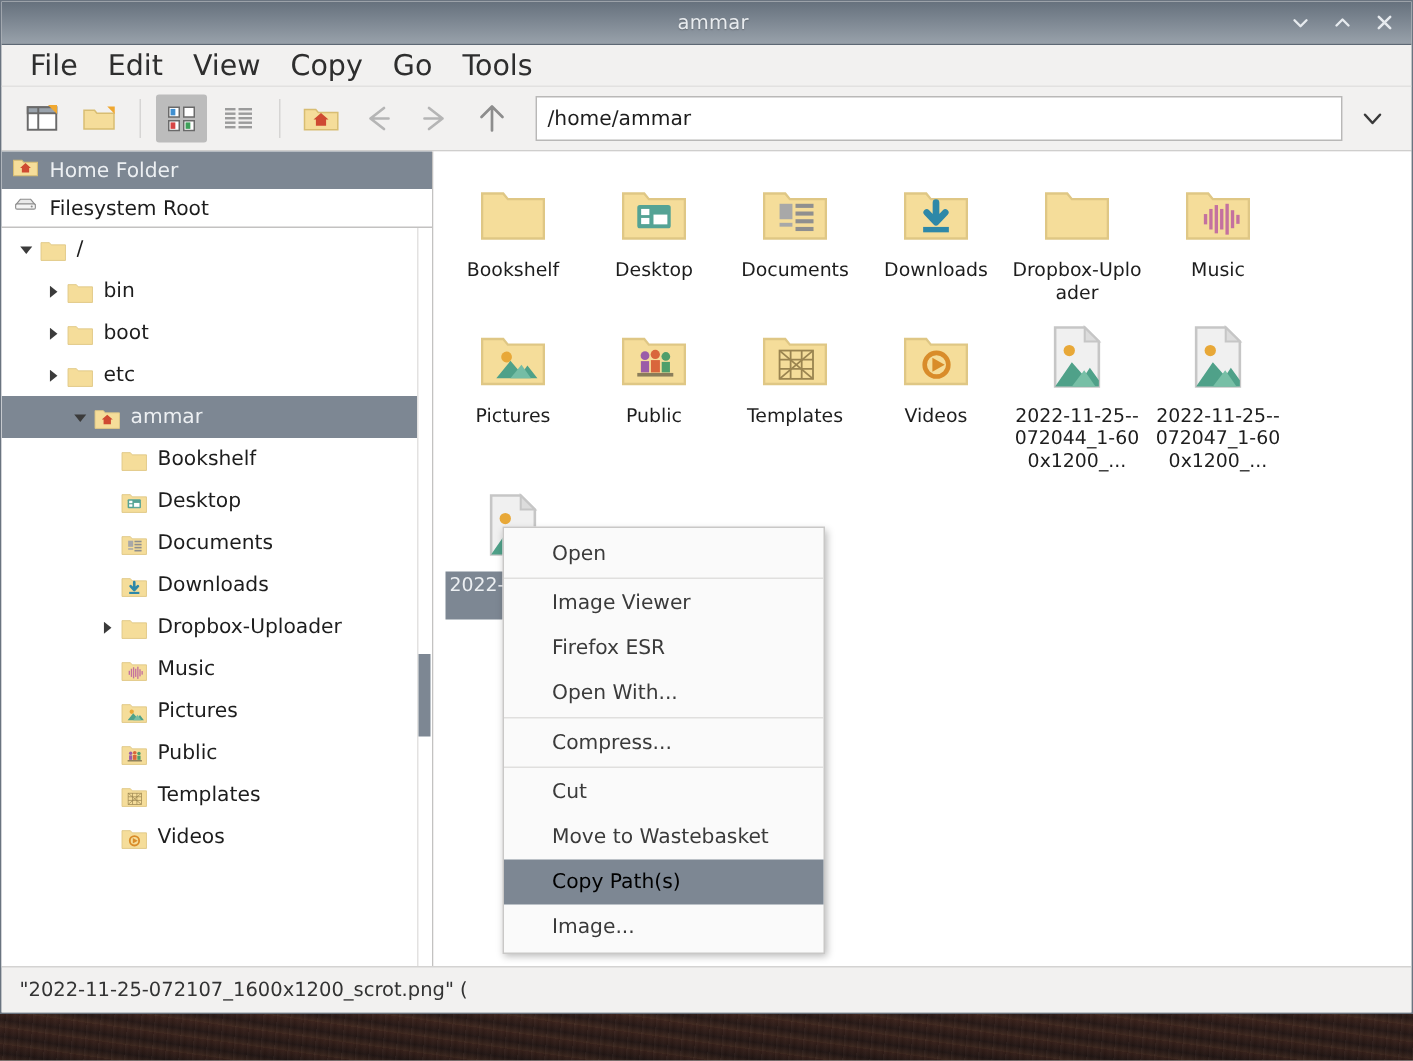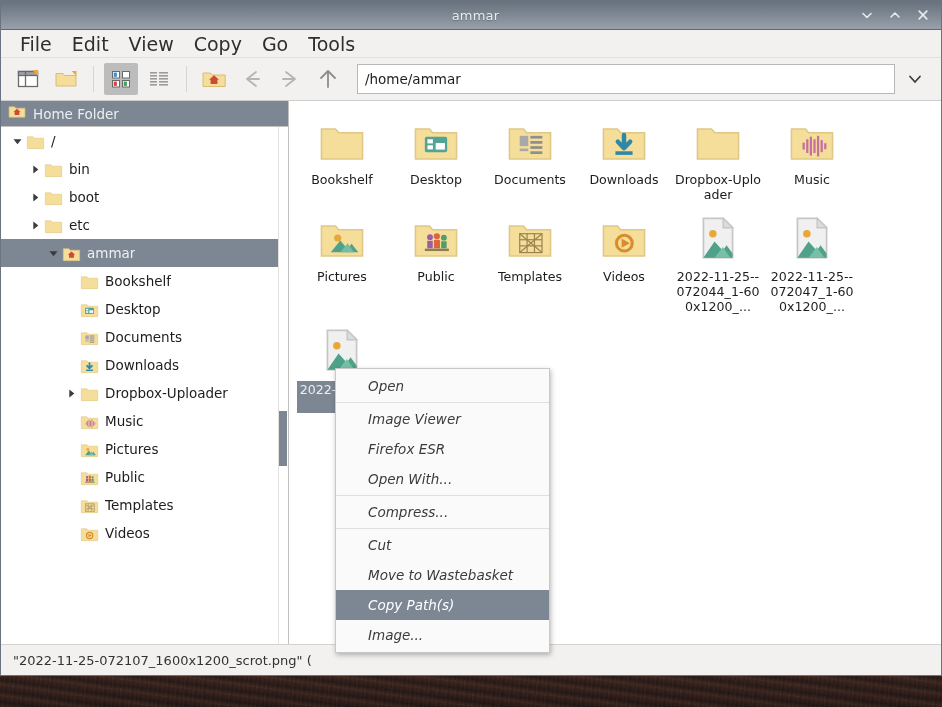--- a/index.html
+++ b/index.html
@@ -127,30 +127,30 @@
   
   #statusbar {
     height:31px; flex:0 0 31px; display:flex; align-items:center;
     justify-content:space-between; padding:0 12px;
     background:#f2f1f0; border-top:1px solid #d4d3d2;
     font-size:13px; color:#333333;
   }
 
   
   #context-menu {
-    position:absolute; left:334px; top:367px; width:215px;
+    position:absolute; left:334px; top:350px; width:215px;
     background:#fafafa; border:1px solid #c9c8c7;
     box-shadow:1px 2px 5px rgba(0,0,0,0.28);
-    padding:2px 0; z-index:50;font-style:italic;
+    padding:2px 0; z-index:50;
   }
   .ctx-item {
     height:30px; display:flex; align-items:center; padding-left:32px;
     font-size:13.5px; color:#3b3b3b; cursor:pointer;
   }
-  .ctx-item.highlight { background:#7d8793; color:#ffffff; }
+  .ctx-item.highlight { background:#7d8793; color:#000000; }
   .ctx-sep { height:1px; background:#e0dfde; margin:1px 0; }
 </style>
 </head>
 <body>
 
 <div id="desktop-wallpaper"></div>
 
 <div id="window">
 
   <div id="titlebar">
@@ -275,20 +275,30 @@
       <div id="places">
         <div class="place-row selected">
           <span>
             <svg width="18" height="18" viewBox="0 0 26 26">
               <path d="M1.5 5.5 h8 l1.7 2 h13.3 v13h-23z" fill="#f5dd9a" stroke="#d8bd72" stroke-width="1"></path>
               <path d="M13 8.3 l5.2 4.6 h-1.7 v4.4 h-7 v-4.4 h-1.7 z" fill="#cf4a32"></path>
             </svg>
           </span>
           <span>Home Folder</span>
         </div>
+        <div class="place-row">
+          <span>
+            <svg width="18" height="18" viewBox="0 0 26 26">
+              <path d="M4 12 l4-5 h10 l4 5 z" fill="#e9e9e9" stroke="#8d8d8d" stroke-width="1.1"></path>
+              <rect x="3.5" y="11.5" width="19" height="5" rx="1.4" fill="#f4f4f4" stroke="#8d8d8d" stroke-width="1.1"></rect>
+              <circle cx="19" cy="14" r="1" fill="#8d8d8d"></circle>
+            </svg>
+          </span>
+          <span>Filesystem Root</span>
+        </div>
       </div>
 
       <div id="tree">
         <div id="tree-rows">
             <div class="tree-row">
               <div style="width: 8px; flex: 0 0 8px;"></div>
               <div class="twisty">
                 <svg width="11" height="11" viewBox="0 0 11 11">
                   <path d="M1.5 3.3 L9.5 3.3 L5.5 8.3 z" fill="#3b3b3b"></path>
                 </svg>

